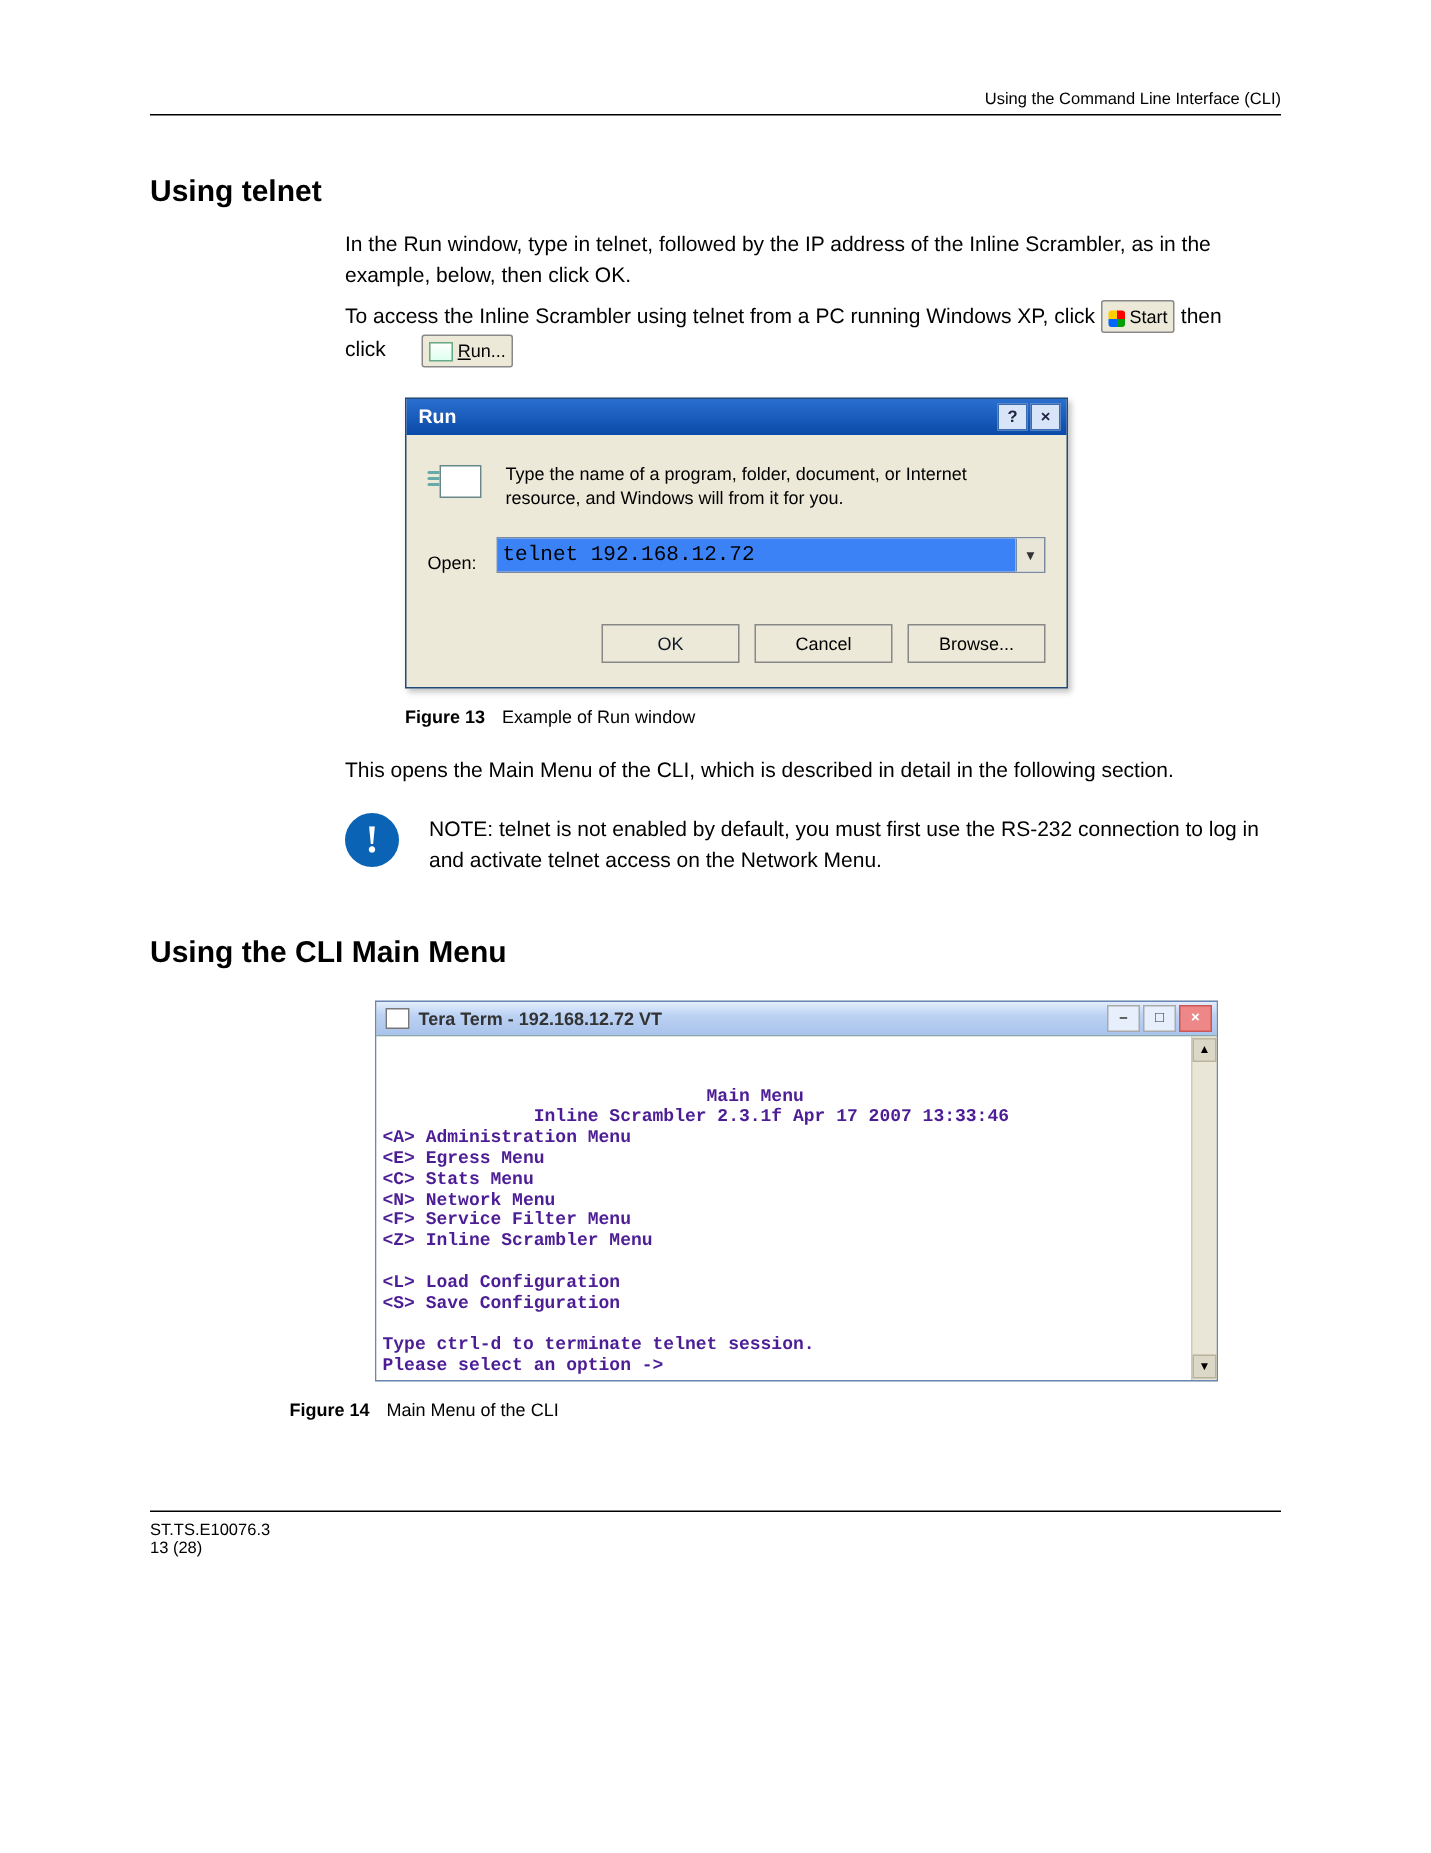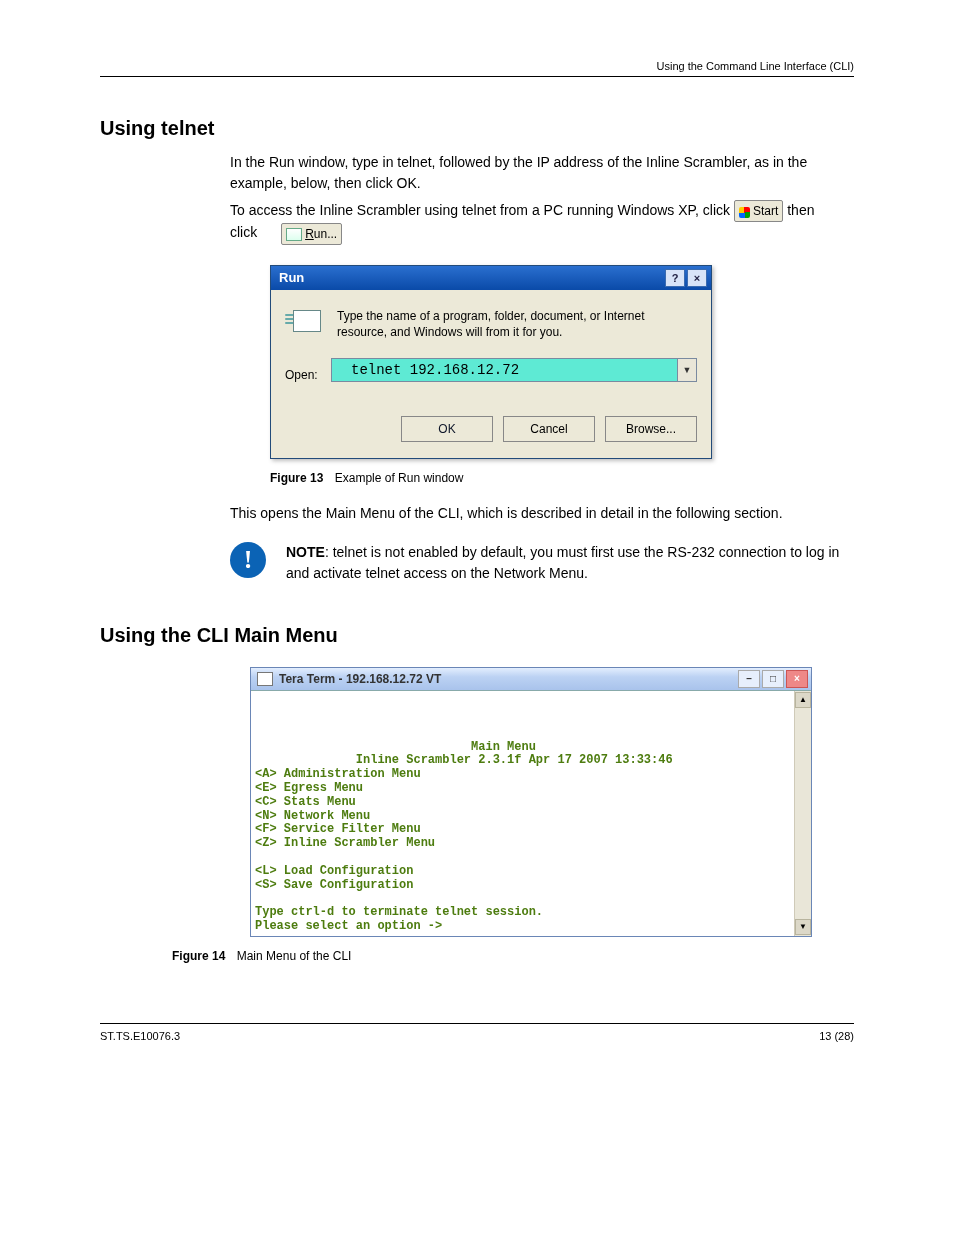--- a/index.html
+++ b/index.html
@@ -91,21 +91,21 @@
   .run-app-icon .lines {
     position:absolute;left:0;top:6px;width:10px;height:2px;background:#6aa;border-radius:1px;box-shadow:0 4px 0 #6aa,0 8px 0 #6aa;
   }
   .run-desc { font-size: 12px; color:#000; line-height:1.35; }
   .run-row2 { display:flex; align-items:flex-end; margin-top:18px; }
   .run-open-label { width:46px; font-size:12px; }
   .combo {
     flex:1; display:flex; border:1px solid #7a8aa0; background:#fff; height:22px;
   }
   .combo input {
-    border:0; flex:1; font-family:"Courier New",monospace; font-size:14px; padding:0 19px; outline:none; background:#5eead4;
+    border:0; flex:1; font-family:"Courier New",monospace; font-size:14px; padding:0 3px; outline:none; background:#3b82f6;
   }
   .combo .dd {
     width:18px;background:#e9e6d8;border-left:1px solid #7a8aa0;display:flex;align-items:center;justify-content:center;font-size:9px;color:#333;
   }
   .run-buttons {
     display:flex; justify-content:flex-end; gap:10px; margin-top:34px;
   }
   .btn {
     width:90px;height:24px;border:1px solid #888;background:#ece9d8;font-size:12px;
     display:flex;align-items:center;justify-content:center;
@@ -113,21 +113,21 @@
   .btn.disabled { color:#0f172a;margin-left:32px; }
   .figcap { font-size:12px; margin: 12px 0 0 170px; }
   .figcap .lead { font-weight:bold; margin-right:8px; }
 
   .note-row { display:flex; margin:18px 0 0 130px; align-items:flex-start; }
   .note-icon {
     width:36px;height:36px;border-radius:50%;background:#0b63b5;color:#fff;
     display:flex;align-items:center;justify-content:center;font-weight:bold;font-size:26px;flex:0 0 auto;margin-right:20px;font-family:Georgia,serif;
   }
   .note-text { font-size:14px;line-height:1.5; }
-  .note-lead { font-weight:bold; }
+  .note-lead { font-weight:normal; }
 
   
   .tt-window {
     width:560px;border:1px solid #6a86b6;background:#ece9d8;font-size:11px;
   }
   .tt-title {
     height:22px;background:linear-gradient(#e3eefe,#bcd2f3 40%,#a9c3ec);
     display:flex;align-items:center;padding:0 3px 0 6px;font-size:12px;font-weight:bold;color:#333;
     border-bottom:1px solid #8aa;
   }
@@ -137,31 +137,31 @@
   .tt-title .spacer{flex:1;}
   .tt-tbtn { width:20px;height:16px;margin-left:2px;display:flex;align-items:center;justify-content:center;border:1px solid #aaa;background:#e7effc;font-size:10px;}
   .tt-tbtn.close{background:#e88;border-color:#c55;color:#fff;font-weight:bold;}
   .tt-menu {
     display:flex;gap:4px;padding:2px 6px;background:#efece0;font-size:11px;color:#000;border-bottom:1px solid #cfcab8;
   }
   .tt-menu span{padding:1px 4px;}
   .tt-menu .ul{text-decoration:underline;}
   .tt-term-wrap{display:flex;}
   .tt-term {
-    flex:1;background:#fff;color:#4d7c0f;font-family:"Courier New",monospace;font-size:12px;
-    line-height:1.15;padding:22px 4px 2px 4px;white-space:pre;min-height:180px;font-weight:bold;
+    flex:1;background:#fff;color:#4c1d95;font-family:"Courier New",monospace;font-size:12px;
+    line-height:1.15;padding:6px 4px 2px 4px;white-space:pre;min-height:180px;font-weight:bold;
   }
   .tt-scroll {
     width:16px;background:#e9e6d8;border-left:1px solid #cfcab8;display:flex;flex-direction:column;justify-content:space-between;align-items:center;
   }
   .tt-scroll .arr{width:14px;height:14px;background:#dcd8c8;border:1px solid #b8b49e;font-size:8px;display:flex;align-items:center;justify-content:center;margin:1px;}
 
   .footer-area {
     border-top:1px solid #000;margin-top:60px;padding-top:6px;
-    display:flex;font-size:11px;
+    display:flex;font-size:11px;flex-direction:column;
   }
   .footer-left{flex:1;}
   .footer-right{}
 </style>
 </head>
 <body>
 
 <div class="page">
   <div style="display:flex;font-size:11px;margin-bottom:4px;">
     <div style="flex:1"></div>
@@ -258,21 +258,21 @@
 Type ctrl-d to terminate telnet session.
 Please select an option -&gt;</div>
         <div class="tt-scroll">
           <div class="arr">▲</div>
           <div style="flex:1"></div>
           <div class="arr">▼</div>
         </div>
       </div>
     </div>
   </div>
-  <div class="figcap" style="margin-left:72px">
+  <div class="figcap" style="margin-left:93px">
     <span class="lead">Figure 14</span>
     <span>Main Menu of the CLI</span>
   </div>
 
   <div class="footer-area">
     <div class="footer-left">ST.TS.E10076.3</div>
     <div class="footer-right">13 (28)</div>
   </div>
 </div>
 

